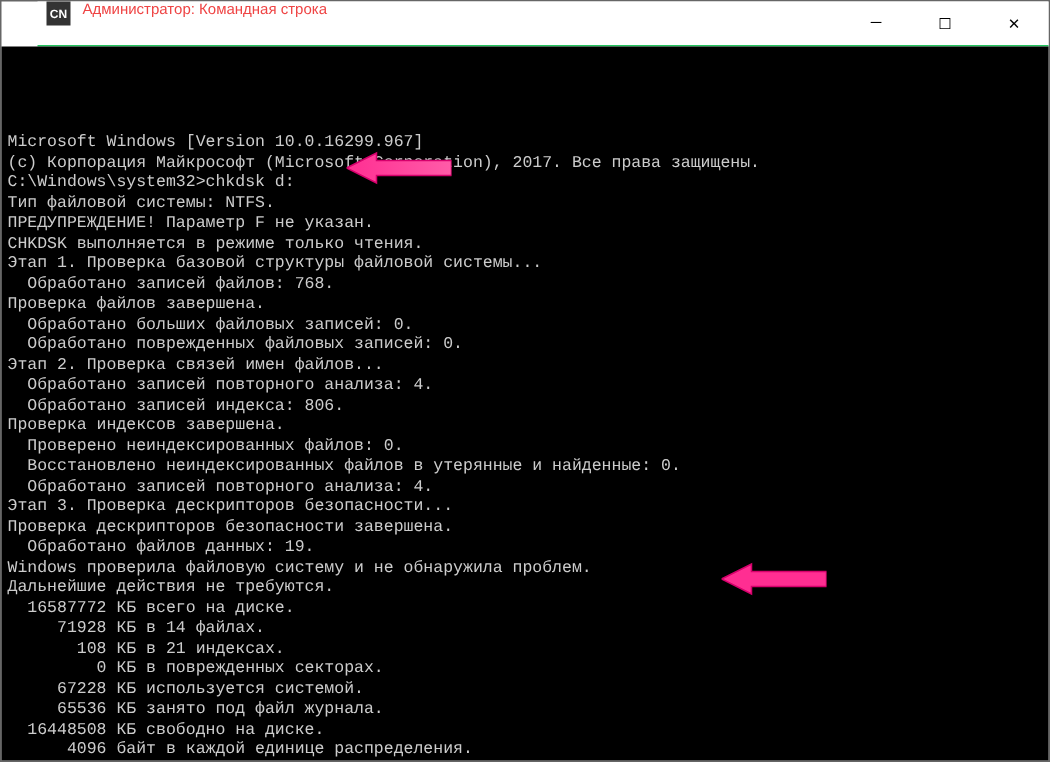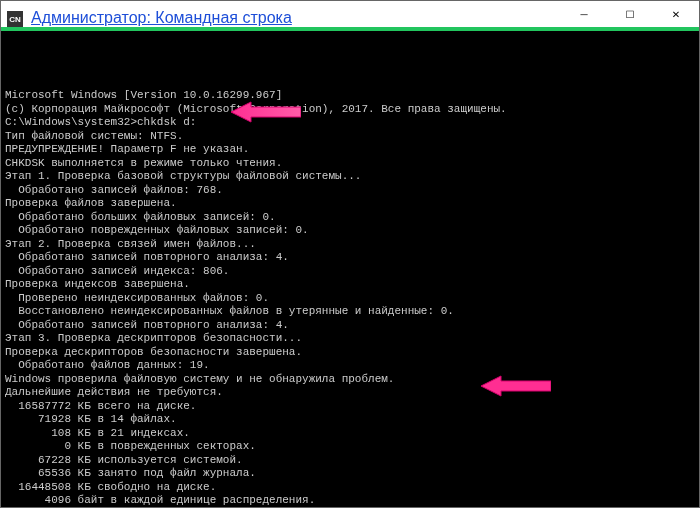--- a/index.html
+++ b/index.html
@@ -16,43 +16,43 @@
     height: 508px;
     border: 1px solid #666;
     background: #fff;
     display: flex;
     flex-direction: column;
   }
   .titlebar {
     height: 30px;
     background: #fff;
     display: flex;
-    align-items: flex-end;
-    border-bottom: 4px solid #22c55e;
+    align-items: flex-start;
+    border-bottom: 1px solid #22c55e;
+    margin-left: 24px;
   }
   .titlebar-icon {
     width: 16px;
     height: 16px;
     margin: 0 6px;
     background: #333;
     color: #fff;
     font-size: 8px;
     display: flex;
     align-items: center;
     justify-content: center;
     font-family: Arial, sans-serif;
     font-weight: bold;
   }
   .titlebar-title {
     flex: 1;
     font-family: "Segoe UI", Arial, sans-serif;
-    font-size: 16px;
-    color: #1d4ed8;
+    font-size: 10px;
+    color: #ef4444;
     padding-left: 2px;
-    text-decoration: underline;
   }
   .titlebar-controls {
     display: flex;
     height: 100%;
   }
   .titlebar-btn {
     width: 46px;
     height: 100%;
     display: flex;
     align-items: center;

